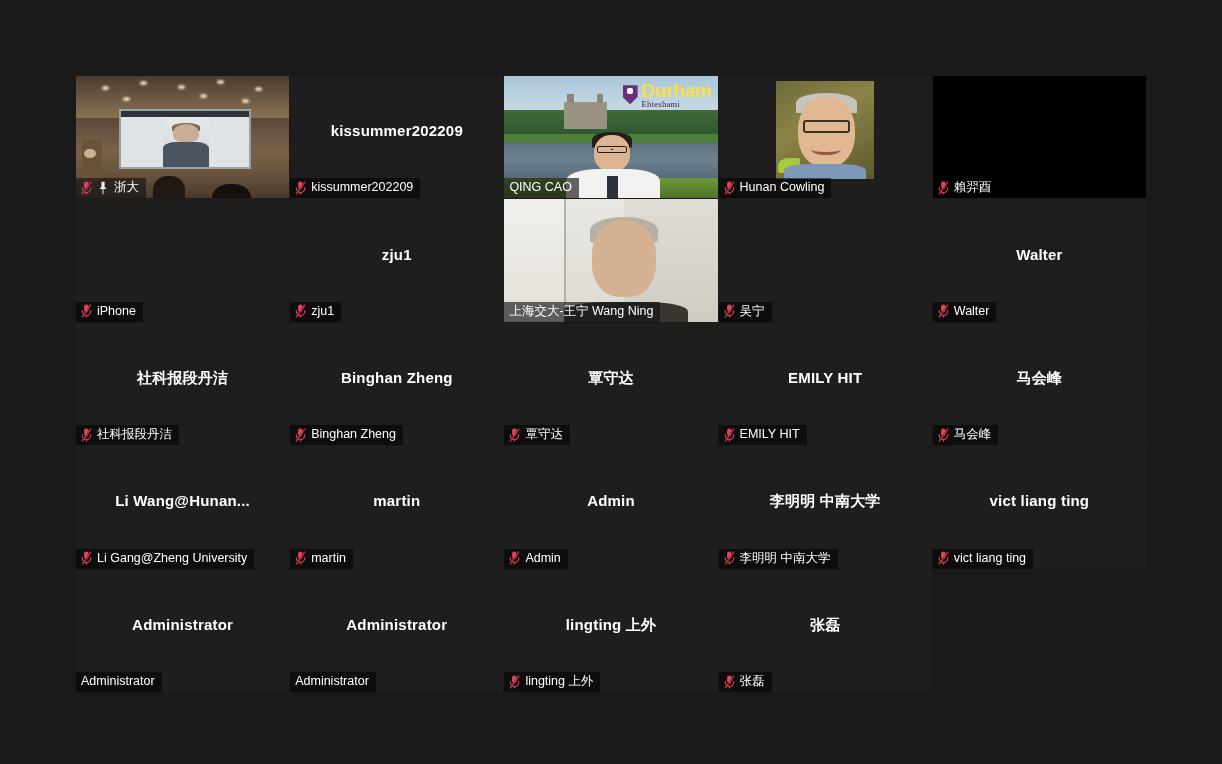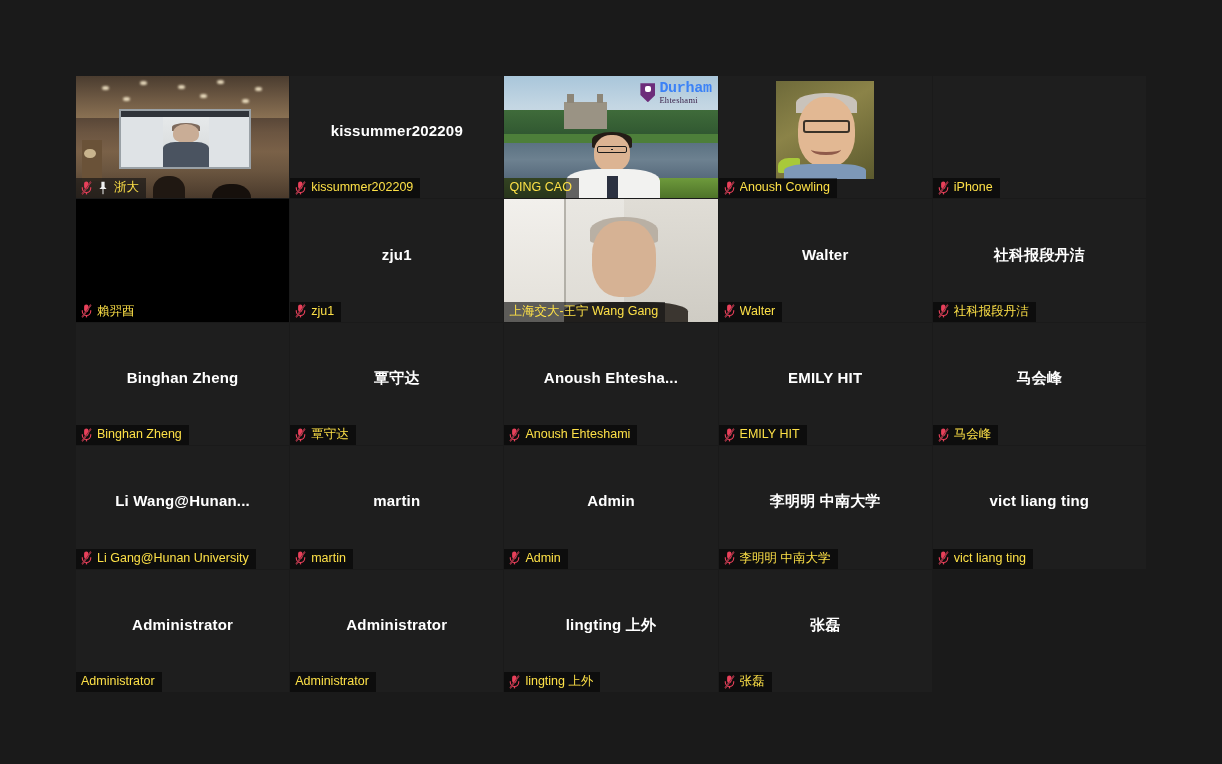--- a/index.html
+++ b/index.html
@@ -54,21 +54,21 @@
     position:absolute;
     left:0; bottom:0;
     display:flex;
     align-items:center;
     gap:5px;
     padding:2px 7px 3px 5px;
     background:rgba(0,0,0,0.55);
     max-width:100%;
   }
   .badge .label {
-    color:#fde047;
+    color:#ffffff;
     font-size:12.5px;
     line-height:15px;
     white-space:nowrap;
     overflow:hidden;
     text-overflow:clip;
   }
   .badge.on-video { background:rgba(20,20,20,0.65); }
 
   
   .mic-muted { width:11px; height:14px; flex:0 0 auto; display:block; }
@@ -194,22 +194,22 @@
     width:15px; height:19px; background:#6d2d7a;
     clip-path:polygon(0 0,100% 0,100% 62%,50% 100%,0 62%);
     position:relative;
   }
   .v-durham .shield:after{
     content:""; position:absolute; left:28%; top:16%; width:44%; height:30%;
     background:#ffffff; border-radius:2px;
   }
   .v-durham .dtext { line-height:1; }
   .v-durham .dtext .d1 {
-    display:block; color:#3b82f6; font-size:15px; font-weight:bold;
-    font-family:Liberation Mono, monospace; letter-spacing:-0.3px;
+    display:block; color:#fde047; font-size:19px; font-weight:bold;
+    font-family:Liberation Sans, sans-serif; letter-spacing:-0.3px;
   }
   .v-durham .dtext .d2 {
     display:block; color:#3a2148; font-size:8.5px;
     font-family:"Liberation Serif", serif; letter-spacing:0.3px;
   }
 
   
   .avatar-photo {
     width:98px; height:98px;
     position:relative; overflow:hidden;
@@ -357,45 +357,45 @@
         <div class="shirt2"></div>
       </div>
       <div class="badge">
         <svg class="mic-muted" viewBox="0 0 11 14">
           <rect x="3.1" y="0.6" width="4.4" height="7.4" rx="2.2" fill="#e8405a"></rect>
           <path d="M1.3 6.2v1.1a4.2 4.2 0 0 0 8.4 0V6.2" fill="none" stroke="#e8405a" stroke-width="1.15"></path>
           <rect x="4.85" y="11" width="1.3" height="2.4" fill="#e8405a"></rect>
           <line x1="1.1" y1="13.2" x2="9.9" y2="0.8" stroke="#e8405a" stroke-width="1.5"></line>
           <line x1="1.1" y1="13.2" x2="9.9" y2="0.8" stroke="#1e1e1e" stroke-width="0.55"></line>
         </svg>
-        <span class="label">Anoush Cowling</span>
+        <span class="label">Hunan Cowling</span>
+      </div>
+    </div>
+    <div class="tile black-cam">
+      <div class="badge">
+        <svg class="mic-muted" viewBox="0 0 11 14">
+          <rect x="3.1" y="0.6" width="4.4" height="7.4" rx="2.2" fill="#e8405a"></rect>
+          <path d="M1.3 6.2v1.1a4.2 4.2 0 0 0 8.4 0V6.2" fill="none" stroke="#e8405a" stroke-width="1.15"></path>
+          <rect x="4.85" y="11" width="1.3" height="2.4" fill="#e8405a"></rect>
+          <line x1="1.1" y1="13.2" x2="9.9" y2="0.8" stroke="#e8405a" stroke-width="1.5"></line>
+          <line x1="1.1" y1="13.2" x2="9.9" y2="0.8" stroke="#1e1e1e" stroke-width="0.55"></line>
+        </svg>
+        <span class="label">賴羿酉</span>
       </div>
     </div>
     <div class="tile">
       <div class="badge">
         <svg class="mic-muted" viewBox="0 0 11 14">
           <rect x="3.1" y="0.6" width="4.4" height="7.4" rx="2.2" fill="#e8405a"></rect>
           <path d="M1.3 6.2v1.1a4.2 4.2 0 0 0 8.4 0V6.2" fill="none" stroke="#e8405a" stroke-width="1.15"></path>
           <rect x="4.85" y="11" width="1.3" height="2.4" fill="#e8405a"></rect>
           <line x1="1.1" y1="13.2" x2="9.9" y2="0.8" stroke="#e8405a" stroke-width="1.5"></line>
           <line x1="1.1" y1="13.2" x2="9.9" y2="0.8" stroke="#1e1e1e" stroke-width="0.55"></line>
         </svg>
         <span class="label">iPhone</span>
-      </div>
-    </div>
-    <div class="tile black-cam">
-      <div class="badge">
-        <svg class="mic-muted" viewBox="0 0 11 14">
-          <rect x="3.1" y="0.6" width="4.4" height="7.4" rx="2.2" fill="#e8405a"></rect>
-          <path d="M1.3 6.2v1.1a4.2 4.2 0 0 0 8.4 0V6.2" fill="none" stroke="#e8405a" stroke-width="1.15"></path>
-          <rect x="4.85" y="11" width="1.3" height="2.4" fill="#e8405a"></rect>
-          <line x1="1.1" y1="13.2" x2="9.9" y2="0.8" stroke="#e8405a" stroke-width="1.5"></line>
-          <line x1="1.1" y1="13.2" x2="9.9" y2="0.8" stroke="#1e1e1e" stroke-width="0.55"></line>
-        </svg>
-        <span class="label">賴羿酉</span>
       </div>
     </div>
     <div class="tile">
       <div class="center-name">zju1</div>
       <div class="badge">
         <svg class="mic-muted" viewBox="0 0 11 14">
           <rect x="3.1" y="0.6" width="4.4" height="7.4" rx="2.2" fill="#e8405a"></rect>
           <path d="M1.3 6.2v1.1a4.2 4.2 0 0 0 8.4 0V6.2" fill="none" stroke="#e8405a" stroke-width="1.15"></path>
           <rect x="4.85" y="11" width="1.3" height="2.4" fill="#e8405a"></rect>
           <line x1="1.1" y1="13.2" x2="9.9" y2="0.8" stroke="#e8405a" stroke-width="1.5"></line>
@@ -407,21 +407,33 @@
     <div class="tile active">
       <div class="v-wang">
         <div class="wallL"></div>
         <div class="wallR"></div>
         <div class="doorline"></div>
         <div class="hair2"></div>
         <div class="head2"></div>
         <div class="body2"></div>
       </div>
       <div class="badge on-video">
-        <span class="label">上海交大-王宁 Wang Gang</span>
+        <span class="label">上海交大-王宁 Wang Ning</span>
+      </div>
+    </div>
+    <div class="tile">
+      <div class="badge">
+        <svg class="mic-muted" viewBox="0 0 11 14">
+          <rect x="3.1" y="0.6" width="4.4" height="7.4" rx="2.2" fill="#e8405a"></rect>
+          <path d="M1.3 6.2v1.1a4.2 4.2 0 0 0 8.4 0V6.2" fill="none" stroke="#e8405a" stroke-width="1.15"></path>
+          <rect x="4.85" y="11" width="1.3" height="2.4" fill="#e8405a"></rect>
+          <line x1="1.1" y1="13.2" x2="9.9" y2="0.8" stroke="#e8405a" stroke-width="1.5"></line>
+          <line x1="1.1" y1="13.2" x2="9.9" y2="0.8" stroke="#1e1e1e" stroke-width="0.55"></line>
+        </svg>
+        <span class="label">吴宁</span>
       </div>
     </div>
     <div class="tile">
       <div class="center-name">Walter</div>
       <div class="badge">
         <svg class="mic-muted" viewBox="0 0 11 14">
           <rect x="3.1" y="0.6" width="4.4" height="7.4" rx="2.2" fill="#e8405a"></rect>
           <path d="M1.3 6.2v1.1a4.2 4.2 0 0 0 8.4 0V6.2" fill="none" stroke="#e8405a" stroke-width="1.15"></path>
           <rect x="4.85" y="11" width="1.3" height="2.4" fill="#e8405a"></rect>
           <line x1="1.1" y1="13.2" x2="9.9" y2="0.8" stroke="#e8405a" stroke-width="1.5"></line>
@@ -463,33 +475,20 @@
           <rect x="3.1" y="0.6" width="4.4" height="7.4" rx="2.2" fill="#e8405a"></rect>
           <path d="M1.3 6.2v1.1a4.2 4.2 0 0 0 8.4 0V6.2" fill="none" stroke="#e8405a" stroke-width="1.15"></path>
           <rect x="4.85" y="11" width="1.3" height="2.4" fill="#e8405a"></rect>
           <line x1="1.1" y1="13.2" x2="9.9" y2="0.8" stroke="#e8405a" stroke-width="1.5"></line>
           <line x1="1.1" y1="13.2" x2="9.9" y2="0.8" stroke="#1e1e1e" stroke-width="0.55"></line>
         </svg>
         <span class="label">覃守达</span>
       </div>
     </div>
     <div class="tile">
-      <div class="center-name">Anoush  Ehtesha...</div>
-      <div class="badge">
-        <svg class="mic-muted" viewBox="0 0 11 14">
-          <rect x="3.1" y="0.6" width="4.4" height="7.4" rx="2.2" fill="#e8405a"></rect>
-          <path d="M1.3 6.2v1.1a4.2 4.2 0 0 0 8.4 0V6.2" fill="none" stroke="#e8405a" stroke-width="1.15"></path>
-          <rect x="4.85" y="11" width="1.3" height="2.4" fill="#e8405a"></rect>
-          <line x1="1.1" y1="13.2" x2="9.9" y2="0.8" stroke="#e8405a" stroke-width="1.5"></line>
-          <line x1="1.1" y1="13.2" x2="9.9" y2="0.8" stroke="#1e1e1e" stroke-width="0.55"></line>
-        </svg>
-        <span class="label">Anoush Ehteshami</span>
-      </div>
-    </div>
-    <div class="tile">
       <div class="center-name">EMILY  HIT</div>
       <div class="badge">
         <svg class="mic-muted" viewBox="0 0 11 14">
           <rect x="3.1" y="0.6" width="4.4" height="7.4" rx="2.2" fill="#e8405a"></rect>
           <path d="M1.3 6.2v1.1a4.2 4.2 0 0 0 8.4 0V6.2" fill="none" stroke="#e8405a" stroke-width="1.15"></path>
           <rect x="4.85" y="11" width="1.3" height="2.4" fill="#e8405a"></rect>
           <line x1="1.1" y1="13.2" x2="9.9" y2="0.8" stroke="#e8405a" stroke-width="1.5"></line>
           <line x1="1.1" y1="13.2" x2="9.9" y2="0.8" stroke="#1e1e1e" stroke-width="0.55"></line>
         </svg>
         <span class="label">EMILY  HIT</span>
@@ -511,21 +510,21 @@
     <div class="tile">
       <div class="center-name">Li  Wang@Hunan...</div>
       <div class="badge">
         <svg class="mic-muted" viewBox="0 0 11 14">
           <rect x="3.1" y="0.6" width="4.4" height="7.4" rx="2.2" fill="#e8405a"></rect>
           <path d="M1.3 6.2v1.1a4.2 4.2 0 0 0 8.4 0V6.2" fill="none" stroke="#e8405a" stroke-width="1.15"></path>
           <rect x="4.85" y="11" width="1.3" height="2.4" fill="#e8405a"></rect>
           <line x1="1.1" y1="13.2" x2="9.9" y2="0.8" stroke="#e8405a" stroke-width="1.5"></line>
           <line x1="1.1" y1="13.2" x2="9.9" y2="0.8" stroke="#1e1e1e" stroke-width="0.55"></line>
         </svg>
-        <span class="label">Li Gang@Hunan University</span>
+        <span class="label">Li Gang@Zheng University</span>
       </div>
     </div>
     <div class="tile">
       <div class="center-name">martin</div>
       <div class="badge">
         <svg class="mic-muted" viewBox="0 0 11 14">
           <rect x="3.1" y="0.6" width="4.4" height="7.4" rx="2.2" fill="#e8405a"></rect>
           <path d="M1.3 6.2v1.1a4.2 4.2 0 0 0 8.4 0V6.2" fill="none" stroke="#e8405a" stroke-width="1.15"></path>
           <rect x="4.85" y="11" width="1.3" height="2.4" fill="#e8405a"></rect>
           <line x1="1.1" y1="13.2" x2="9.9" y2="0.8" stroke="#e8405a" stroke-width="1.5"></line>

